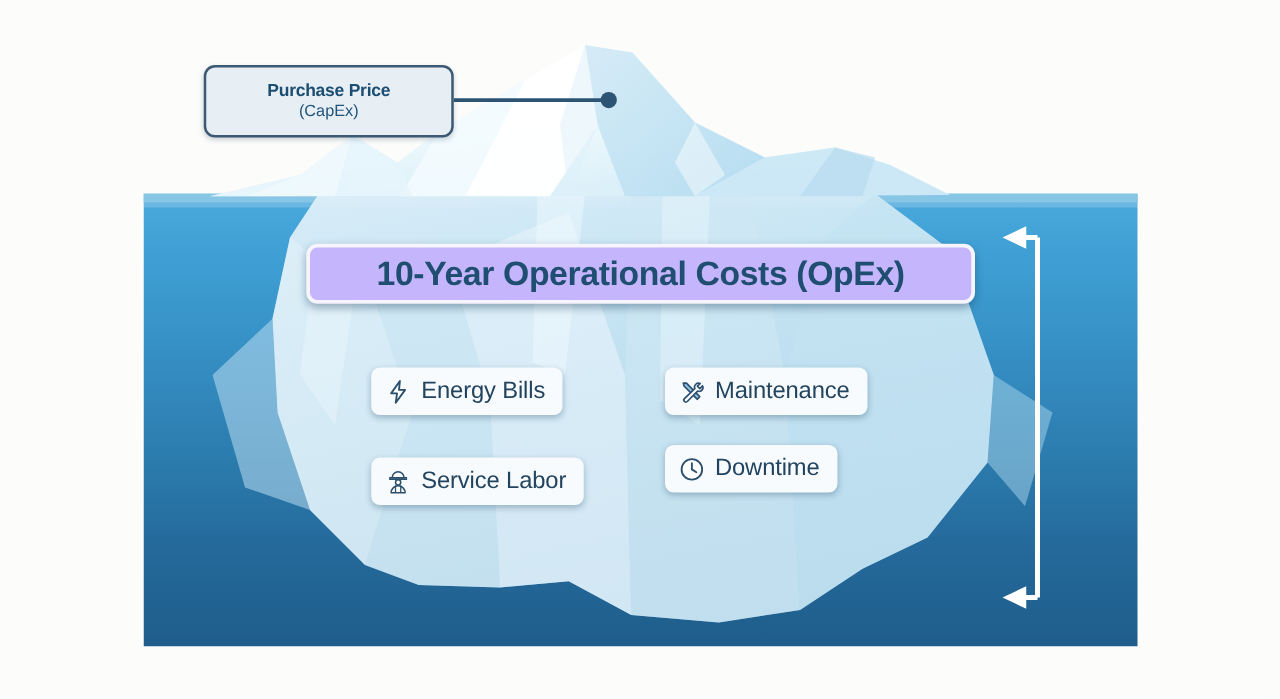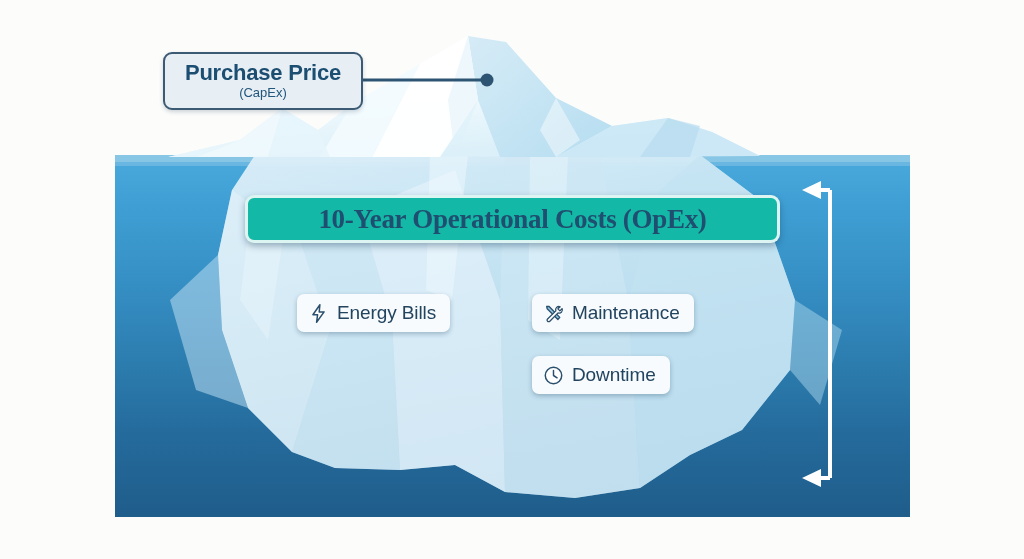--- a/index.html
+++ b/index.html
@@ -68,49 +68,48 @@
     border: 2px solid #3c5a73;
     border-radius: 9px;
     box-shadow: 0 2px 4px rgba(40,70,95,0.22);
     display: flex;
     flex-direction: column;
     align-items: center;
     justify-content: center;
     box-sizing: border-box;
   }
   #callout-title {
-    font-size: 22px;
+    font-size: 14px;
     font-weight: bold;
     color: #1c4e72;
     line-height: 1.05;
     letter-spacing: -0.2px;
   }
   #callout-sub {
     font-size: 13px;
     color: #22567c;
     line-height: 1.2;
     margin-top: 1px;
   }
 
   
   #opex-banner {
     position: absolute;
     left: 245px;
     top: 195px;
     width: 535px;
     height: 48px;
-    background: #14b8a6;
+    background: #c4b5fd;
     border: 3px solid rgba(255,255,255,0.85);
     border-radius: 9px;
     box-shadow: 0 3px 7px rgba(15,55,85,0.38);
     display: flex;
     align-items: center;
     justify-content: center;
     box-sizing: border-box;
-    font-family: Liberation Serif, serif;
   }
   #opex-title {
     font-size: 27px;
     font-weight: bold;
     color: #1f4e70;
     letter-spacing: -0.3px;
     white-space: nowrap;
   }
 
   
@@ -246,20 +245,32 @@
   <div class="chip" id="chip-maint">
     <span class="chip-icon">
       <svg viewBox="0 0 24 24" width="21" height="21">
         <path d="M4.2 4.0 L7.0 4.0 L19.2 16.4 L17.0 18.8 L4.8 6.6 Z" fill="#8fc4e0" stroke="#2b4f6d" stroke-width="1.5" stroke-linejoin="round"></path>
         <path d="M19.6 4.4 a3.6 3.6 0 0 0 -4.9 4.6 L5.2 18.2 a1.8 1.8 0 0 0 2.6 2.6 L17.2 11.3 a3.6 3.6 0 0 0 4.6 -4.9 L19.3 9.0 L17.0 6.7 Z" fill="#ffffff" stroke="#2b4f6d" stroke-width="1.5" stroke-linejoin="round"></path>
       </svg>
     </span>
     <span class="chip-label">Maintenance</span>
   </div>
 
+  <div class="chip" id="chip-labor">
+    <span class="chip-icon">
+      <svg viewBox="0 0 24 24" width="21" height="21">
+        <path d="M4.4 8.2 h15.2 v1.5 H4.4 Z" fill="#9fcde6" stroke="#2b4f6d" stroke-width="1.2"></path>
+        <path d="M6.6 8.2 a5.4 5.4 0 0 1 10.8 0 Z" fill="#ffffff" stroke="#2b4f6d" stroke-width="1.4" stroke-linejoin="round"></path>
+        <circle cx="12" cy="12.4" r="2.4" fill="#ffffff" stroke="#2b4f6d" stroke-width="1.4"></circle>
+        <path d="M5.6 22 a6.4 6.4 0 0 1 12.8 0 Z" fill="#ffffff" stroke="#2b4f6d" stroke-width="1.4" stroke-linejoin="round"></path>
+        <path d="M9.6 15.4 V22 M14.4 15.4 V22" stroke="#2b4f6d" stroke-width="1.2"></path>
+      </svg>
+    </span>
+    <span class="chip-label">Service Labor</span>
+  </div>
 
   <div class="chip" id="chip-downtime">
     <span class="chip-icon">
       <svg viewBox="0 0 24 24" width="21" height="21">
         <circle cx="12" cy="12" r="9.4" fill="#ffffff" stroke="#2b4f6d" stroke-width="1.7"></circle>
         <path d="M12 6.4 V12 L16.1 14.6" stroke="#2b4f6d" stroke-width="1.7" fill="none" stroke-linecap="round" stroke-linejoin="round"></path>
       </svg>
     </span>
     <span class="chip-label">Downtime</span>
   </div>

